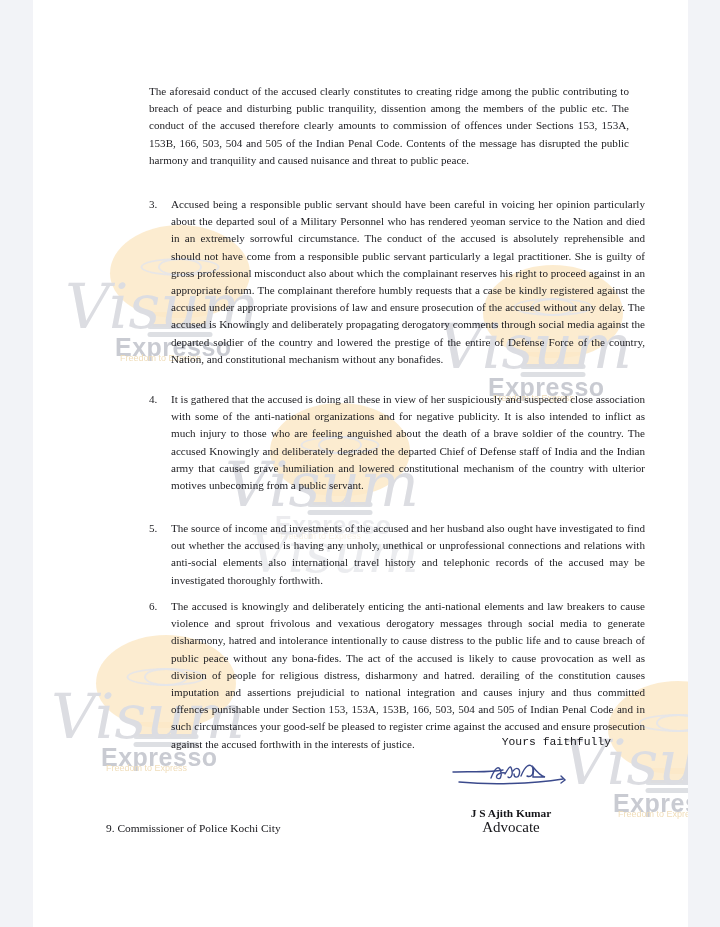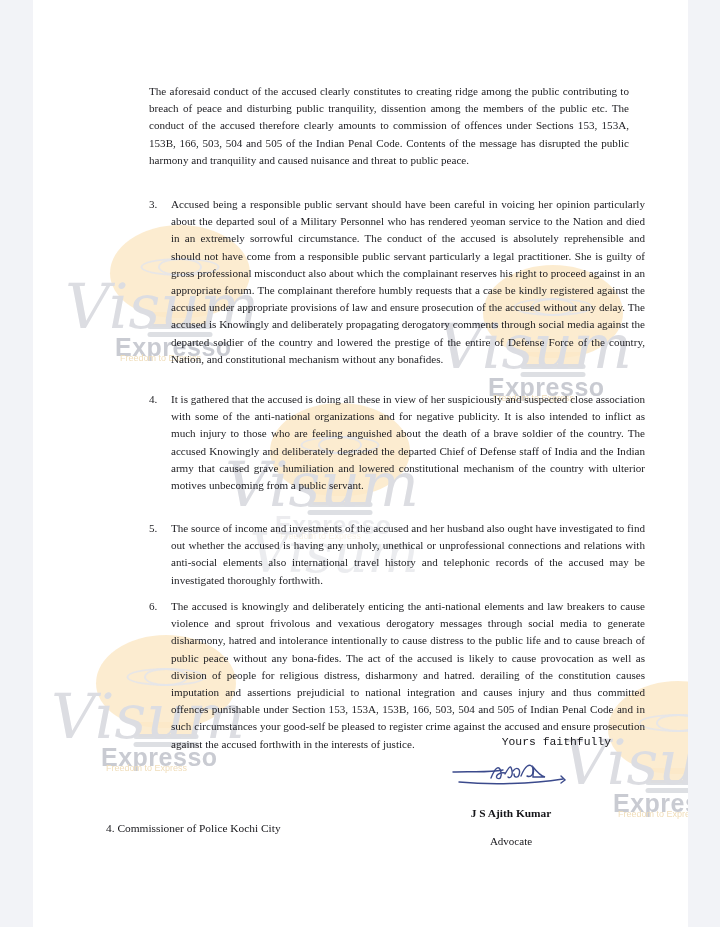--- a/index.html
+++ b/index.html
@@ -232,23 +232,22 @@
     left: 40px;
     top: 0;
   }
   .sign-name {
     font-size: 11.4px;
     color: #16161a;
     margin-top: 5px;
     font-weight: 600;
   }
   .sign-title {
-    font-size: 11px;
+    font-size: 15px;
     color: #16161a;
-    margin-top: 16px;
   }
 
   
   #copy-to {
     position: absolute;
     left: 73px;
     top: 813px;
     z-index: 3;
     font-size: 11.4px;
     line-height: 15.5px;
@@ -376,17 +375,17 @@
             <path d="M8 24 C 40 27, 80 26, 112 21"></path>
             <path d="M110 18 L 114 22 L 110 25"></path>
           </g>
         </svg>
       </div>
       <div class="sign-name">J S Ajith Kumar</div>
       <div class="sign-title">Advocate</div>
     </div>
 
     <div id="copy-to">
-      <div>4. Commissioner of Police Kochi City</div>
+      <div>9. Commissioner of Police Kochi City</div>
     </div>
 
   </div>
 </div>
 
 </body></html>

